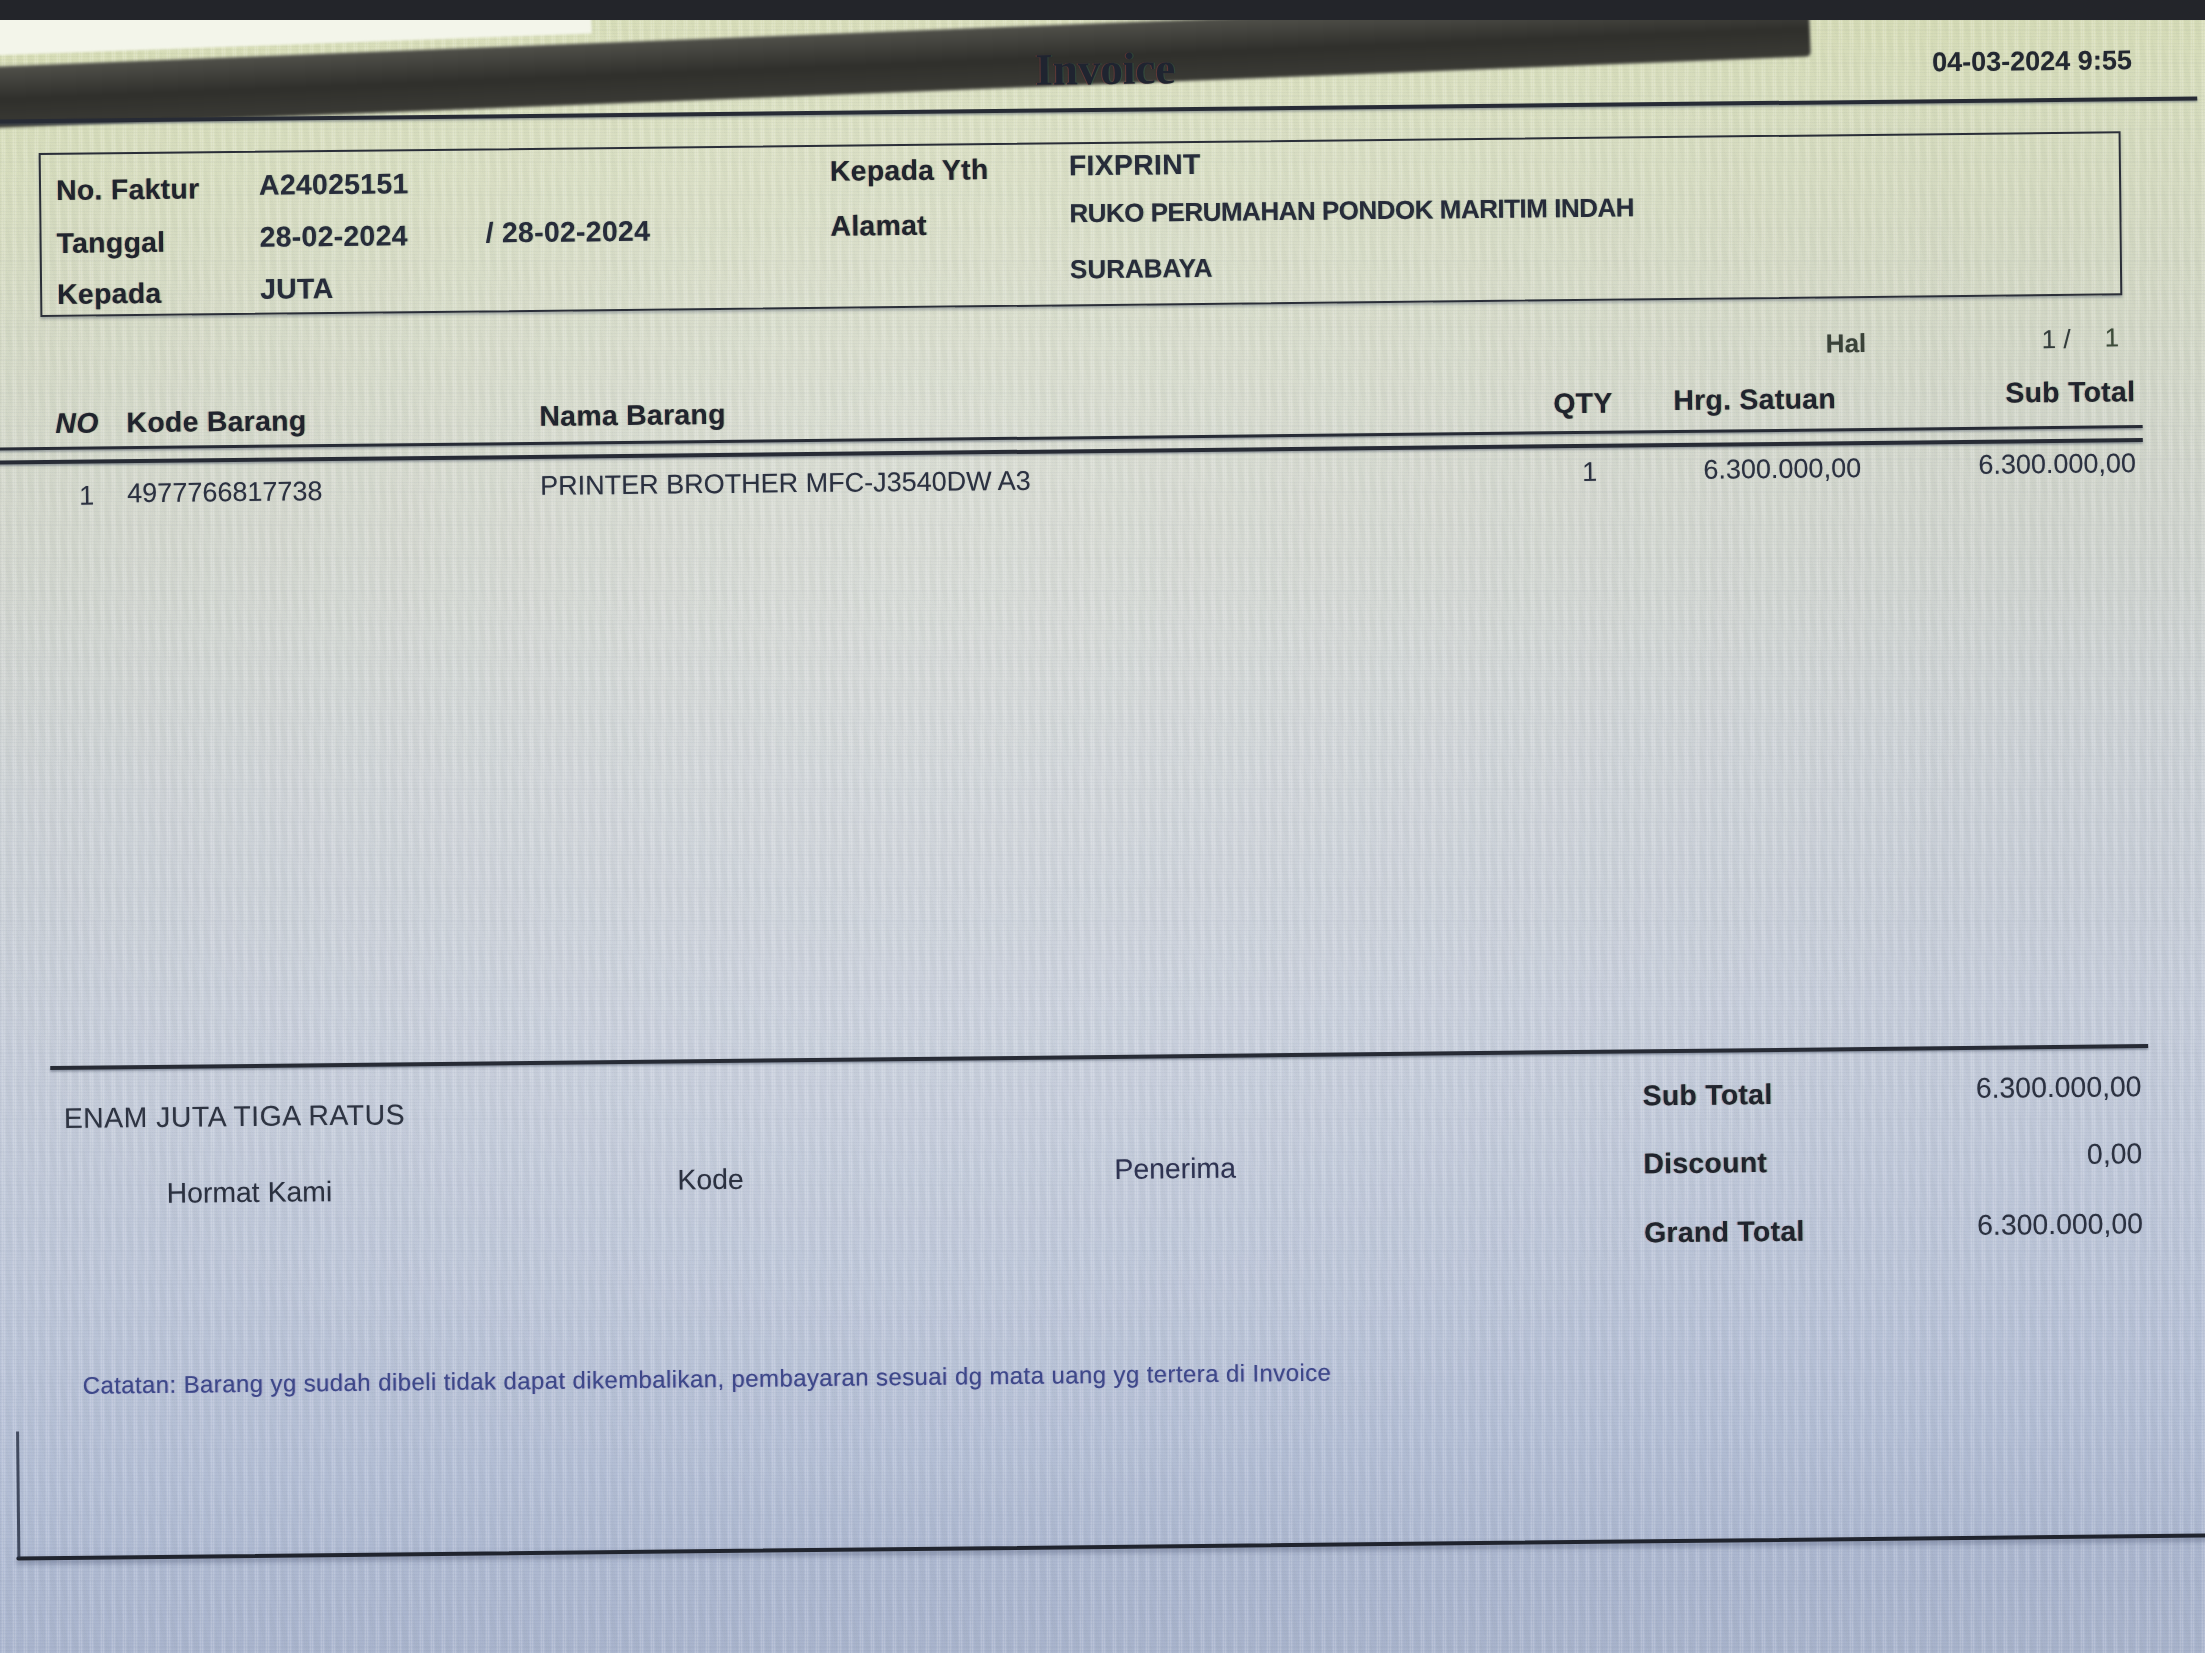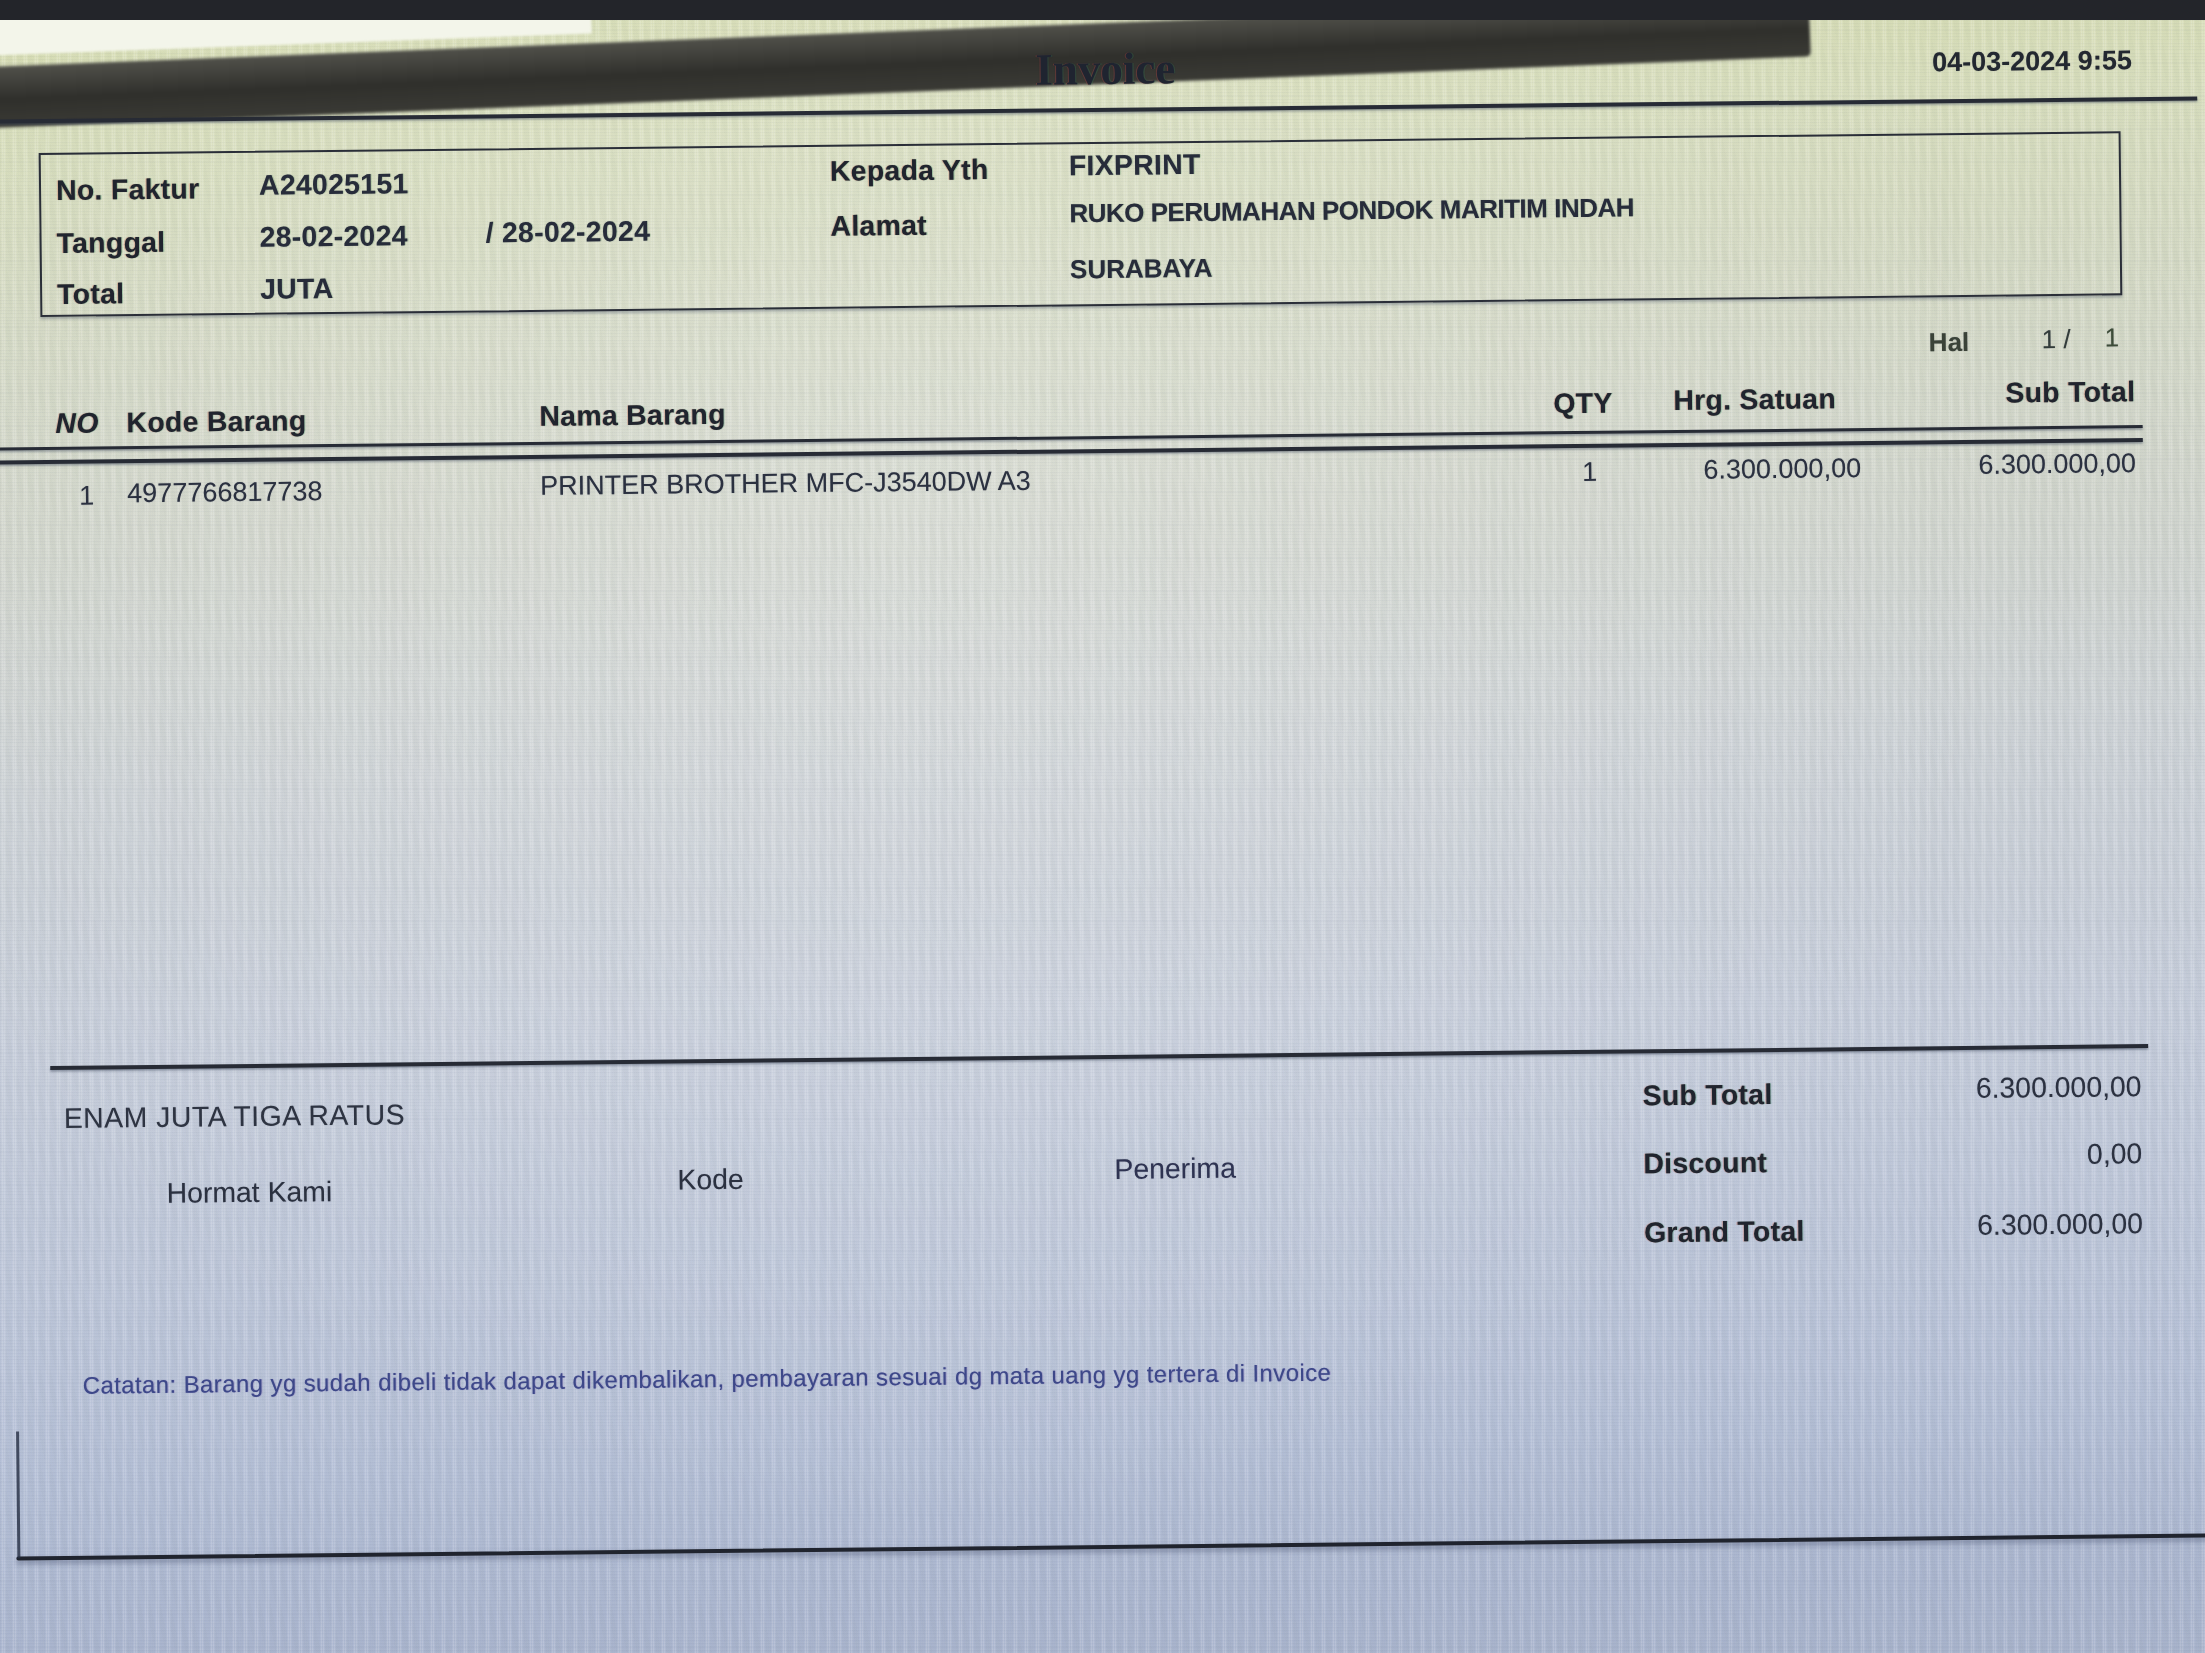--- a/index.html
+++ b/index.html
@@ -81,31 +81,31 @@
 
     <div class="hdr-box"></div>
 
     <div class="t lbl" style="top:143px;left:63px;">No. Faktur</div>
     <div class="t val" style="top:140px;left:266px;">A24025151</div>
 
     <div class="t lbl" style="top:196px;left:63px;">Tanggal</div>
     <div class="t val" style="top:192px;left:266px;">28-02-2024</div>
     <div class="t val" style="top:190px;left:492px;">/ 28-02-2024</div>
 
-    <div class="t lbl" style="top:247px;left:63px;">Total</div>
+    <div class="t lbl" style="top:247px;left:63px;">Kepada</div>
     <div class="t val" style="top:244px;left:266px;">JUTA</div>
 
     <div class="t lbl" style="top:132px;left:837px;">Kepada Yth</div>
     <div class="t val" style="top:129px;left:1076px;">FIXPRINT</div>
 
     <div class="t lbl" style="top:187px;left:837px;">Alamat</div>
     <div class="val" style="top:178px;left:1076px;font-size:26px;letter-spacing:-0.5px;">RUKO PERUMAHAN PONDOK MARITIM INDAH</div>
     <div class="val" style="top:234px;left:1076px;font-size:26px;">SURABAYA</div>
 
-    <div class="plain" style="top:316px;left:1934px;font-size:26px;font-weight:bold;color:#3a4238;text-align:center;">Hal</div>
+    <div class="plain" style="top:316px;left:1831px;font-size:26px;font-weight:bold;color:#3a4238;text-align:center;">Hal</div>
     <div class="plain" style="top:314px;left:2047px;font-size:26px;color:#333c3a;">1 /</div>
     <div class="plain" style="top:313px;left:2110px;font-size:26px;color:#3d4c38;">1</div>
 
     <div class="t lbl" style="top:376px;left:60px;font-style:italic;">NO</div>
     <div class="t lbl" style="top:376px;left:131px;">Kode Barang</div>
     <div class="t lbl" style="top:374px;left:544px;">Nama Barang</div>
     <div class="t lbl" style="top:372px;left:1558px;">QTY</div>
     <div class="t lbl" style="top:370px;left:1678px;">Hrg. Satuan</div>
     <div class="t lbl right" style="top:366px;left:1909px;width:231px;">Sub Total</div>
 

